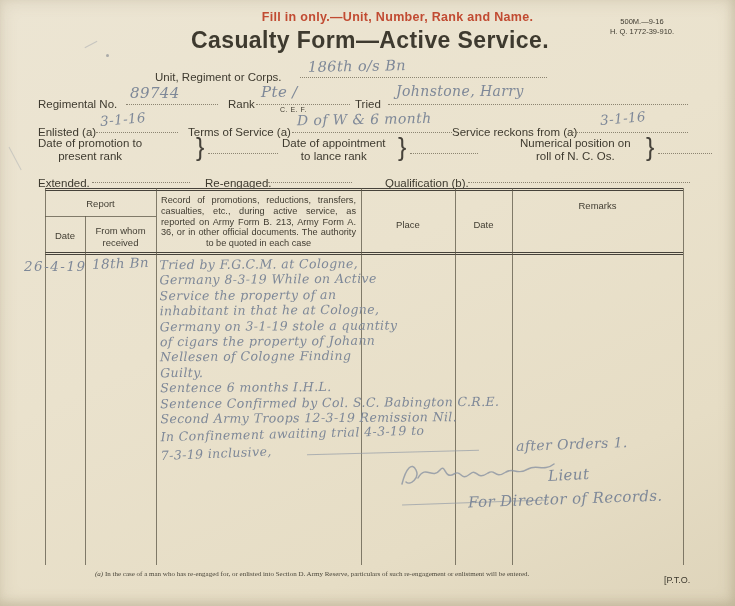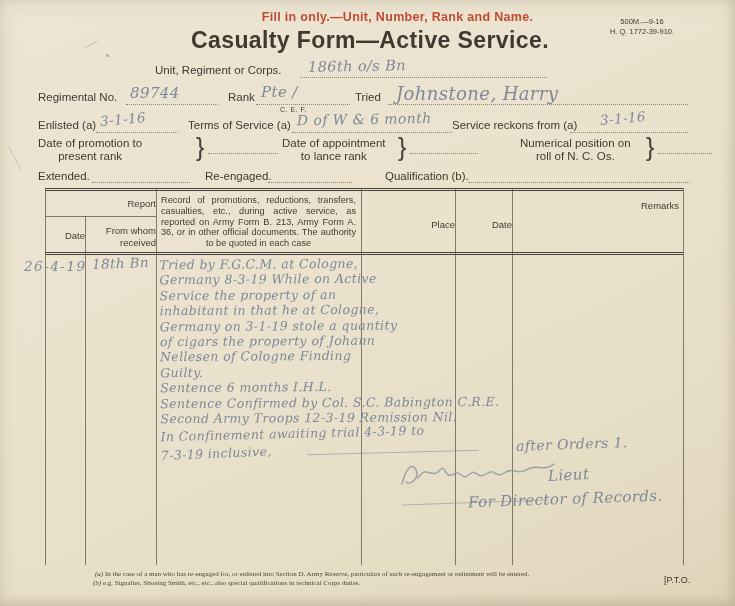--- a/index.html
+++ b/index.html
@@ -12,22 +12,22 @@
   }
   .abs { position:absolute; }
   .printed { font-family:Liberation Sans, sans-serif; color:#3e3a2f; }
   .hw { font-family:"DejaVu Serif", serif; font-style:italic; color:#7e8898;
         letter-spacing:.4px; white-space:nowrap; }
   .dotline { border-bottom:1.3px dotted #756e5b; height:0; opacity:.8; }
   .rule-double { border-top:1.6px solid #46423a; border-bottom:.9px solid #46423a; height:3.4px; }
   .vline { width:1px; background:#5c5747; opacity:.75; }
   .hline { height:1px; background:#5c5747; opacity:.75; }
   .pencil-line { height:1.2px; background:#8e97a5; opacity:.65; }
-  .hdr { font-size:9.5px; line-height:11.5px; text-align:right; color:#413d32; }
-  .lbl { font-size:11.5px; white-space:nowrap; }
+  .hdr { font-size:9.5px; line-height:11.5px; text-align:center; color:#413d32; }
+  .lbl { font-size:11.5px; white-space:nowrap;margin-top:7px; }
   .brace { font-size:25px; font-weight:400; color:#46423a; line-height:22px; }
   .two-line { font-size:11.5px; line-height:13px; text-align:center; white-space:nowrap; }
   .rec-line { display:block; font-size:12.5px; line-height:15.4px; }
   .foot { font-size:7px; line-height:8.5px; color:#4a463a; white-space:nowrap; }
 </style>
 </head>
 <body>
 
 <div id="paper">
 
@@ -49,21 +49,21 @@
 
   <div class="abs printed lbl" style="left:38px;top:91px">Regimental No.</div>
   <div class="abs dotline" style="left:126px;top:104px;width:92px"></div>
   <div class="abs hw" style="left:130px;top:84px;font-size:15px">89744</div>
   <div class="abs printed lbl" style="left:228px;top:91px">Rank</div>
   <div class="abs dotline" style="left:256px;top:104px;width:94px"></div>
   <div class="abs hw" style="left:261px;top:83px;font-size:15px">Pte  /</div>
   <div class="abs printed" style="left:280px;top:106px;font-size:7px;letter-spacing:.5px">C. E. F.</div>
   <div class="abs printed lbl" style="left:355px;top:91px">Tried</div>
   <div class="abs dotline" style="left:388px;top:104px;width:300px"></div>
-  <div class="abs hw" style="left:396px;top:83px;font-size:18px">Johnstone, Harry</div>
+  <div class="abs hw" style="left:396px;top:83px;font-size:14px">Johnstone, Harry</div>
 
   <div class="abs printed lbl" style="left:38px;top:119px">Enlisted (a)</div>
   <div class="abs dotline" style="left:96px;top:132px;width:82px"></div>
   <div class="abs hw" style="left:100px;top:111px;font-size:13.5px;transform:rotate(-5deg)">3-1-16</div>
   <div class="abs printed lbl" style="left:188px;top:119px">Terms of Service (a)</div>
   <div class="abs dotline" style="left:292px;top:132px;width:160px"></div>
   <div class="abs hw" style="left:297px;top:111px;font-size:14px;transform:rotate(-1deg)">D of W &amp; 6 month</div>
   <div class="abs printed lbl" style="left:452px;top:119px">Service reckons from (a)</div>
   <div class="abs dotline" style="left:570px;top:132px;width:118px"></div>
   <div class="abs hw" style="left:600px;top:110px;font-size:13.5px;transform:rotate(-5deg)">3-1-16</div>
@@ -145,19 +145,15 @@
     <path d="M6 34 C10 18, 16 12, 20 20 C24 28, 14 36, 10 32 M22 28 C30 14, 36 30, 44 20 C50 13, 48 30, 58 24 C66 19, 64 32, 74 24 C82 18, 80 31, 92 23 C100 18, 98 30, 110 22 C118 17, 120 26, 132 19 C140 14, 148 22, 158 14" fill="none" stroke="#8b94a3" stroke-width="1.5" stroke-linecap="round" opacity=".8"></path>
   </svg>
   <div class="abs hw" style="left:548px;top:466px;font-size:15px;transform:rotate(-3deg)">Lieut</div>
   <div class="abs pencil-line" style="left:402px;top:502px;width:146px;transform:rotate(-2deg)"></div>
   <div class="abs hw" style="left:468px;top:490px;font-size:15px;transform:rotate(-2deg)">For Director of Records.</div>
 
   <div class="abs foot" style="left:95px;top:570px">
     <span style="font-style:italic">(a)</span>
     <span>In the case of a man who has re-engaged for, or enlisted into Section D. Army Reserve, particulars of such re-engagement or enlistment will be entered.</span>
   </div>
-  <div class="abs foot" style="left:93px;top:578.5px">
-    <span style="font-style:italic">(b)</span>
-    <span>e.g. Signaller, Shoeing Smith, etc., etc., also special qualifications in technical Corps duties.</span>
-  </div>
   <div class="abs printed" style="left:664px;top:575px;font-size:9px">[P.T.O.</div>
 
 </div>
 
 </body></html>

